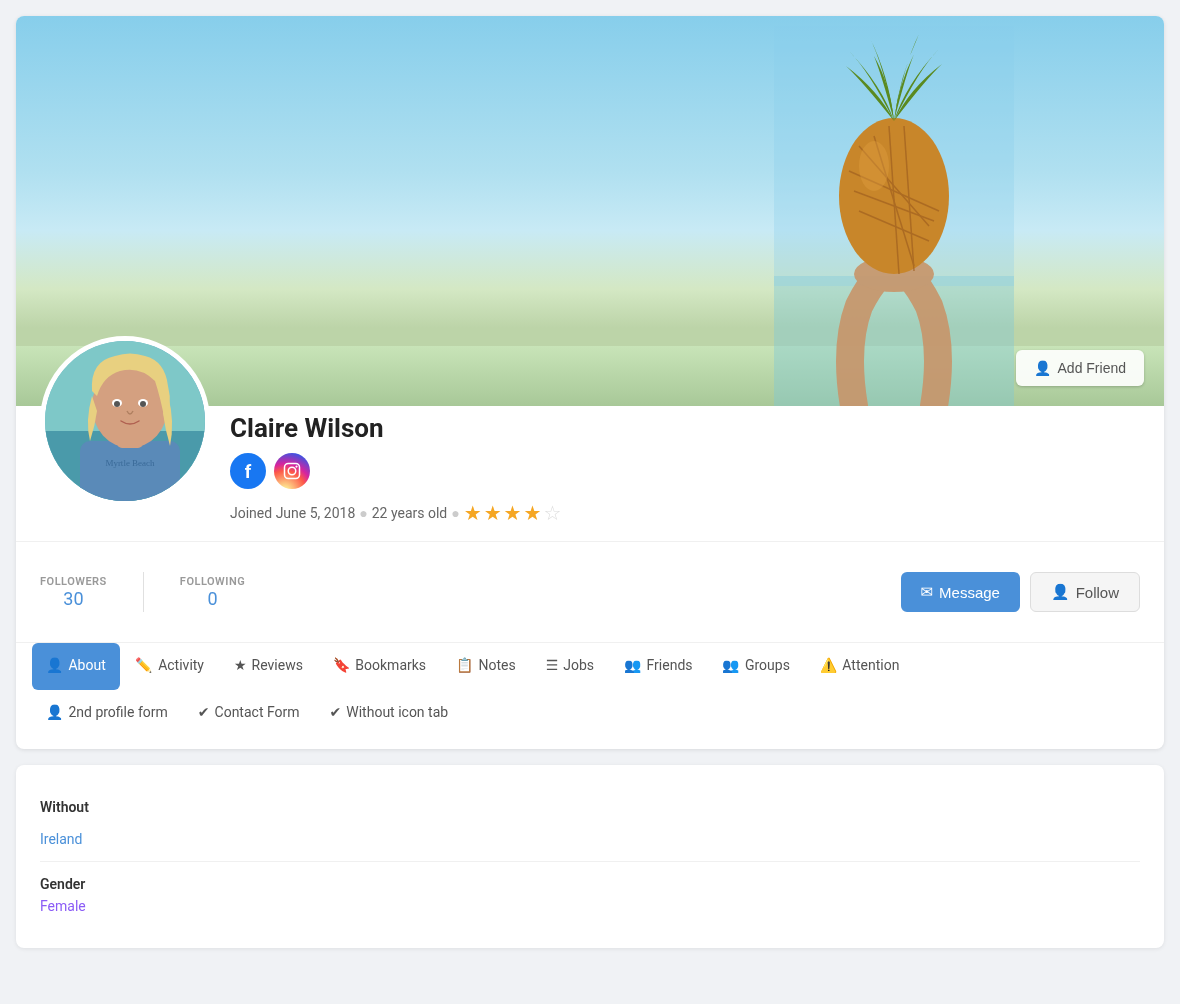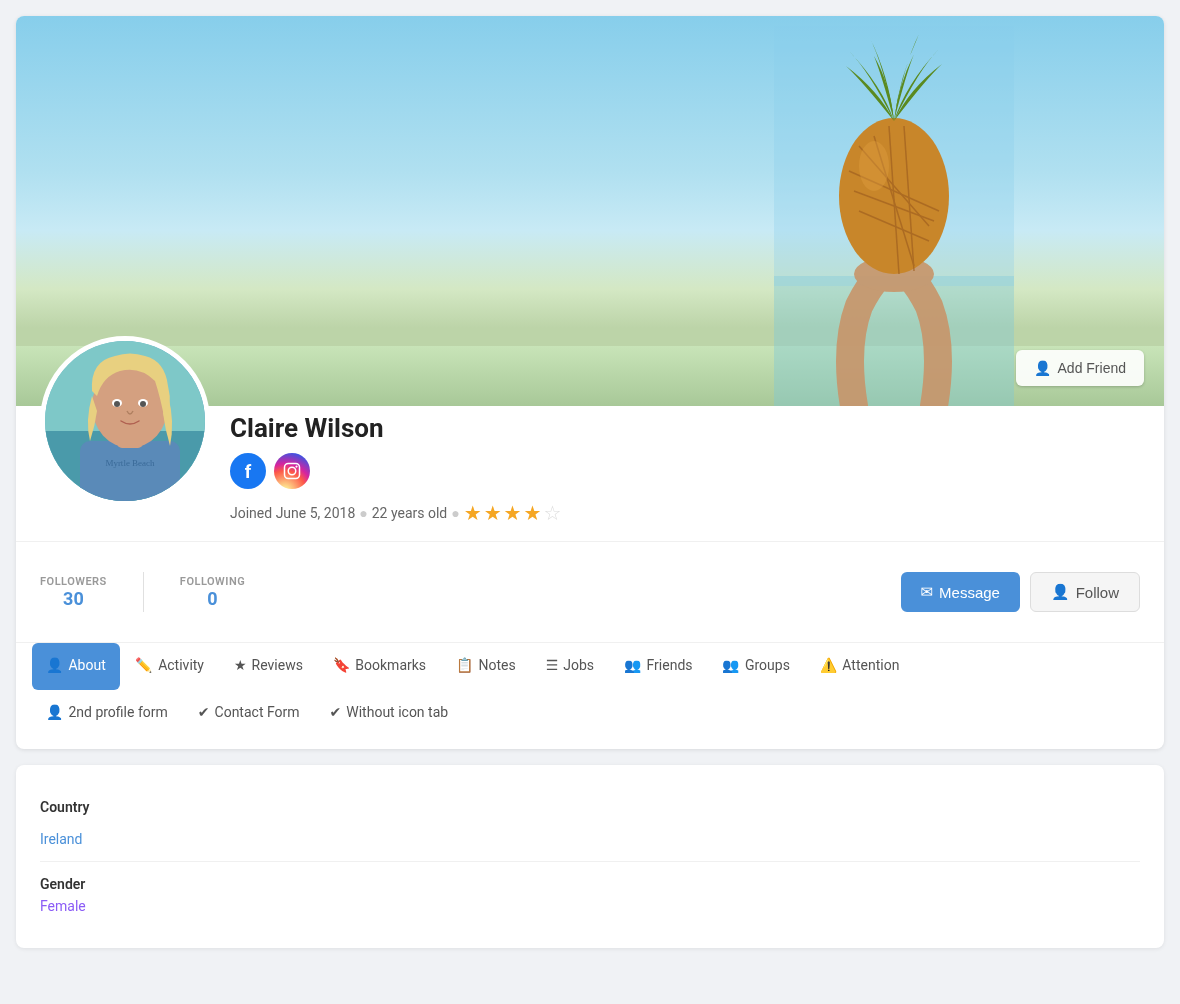--- a/index.html
+++ b/index.html
@@ -171,21 +171,21 @@
     .stat-label {
       font-size: 11px;
       color: #999;
       font-weight: 600;
       text-transform: uppercase;
       letter-spacing: 0.5px;
     }
 
     .stat-value {
       font-size: 18px;
-      font-weight: 700;
+      font-weight: 400;
       color: #4a90d9;
     }
 
     .stat-divider {
       width: 1px;
       height: 40px;
       background: #e0e0e0;
       margin: 0 4px;
     }
 
@@ -492,21 +492,21 @@
       <div class="tab-item">
         <span class="tab-icon">✔</span>
         <span>Without icon tab</span>
       </div>
     </div>
 
   </div>
 
   <div class="content-section">
     <div class="field-group">
-      <div class="field-label">Country</div>
+      <div class="field-label">Without</div>
       <div class="field-value accent">Ireland</div>
     </div>
     <div class="field-group">
       <div class="field-label">Gender</div>
       <div class="field-value">Female</div>
     </div>
   </div>
 
 </div>
 

